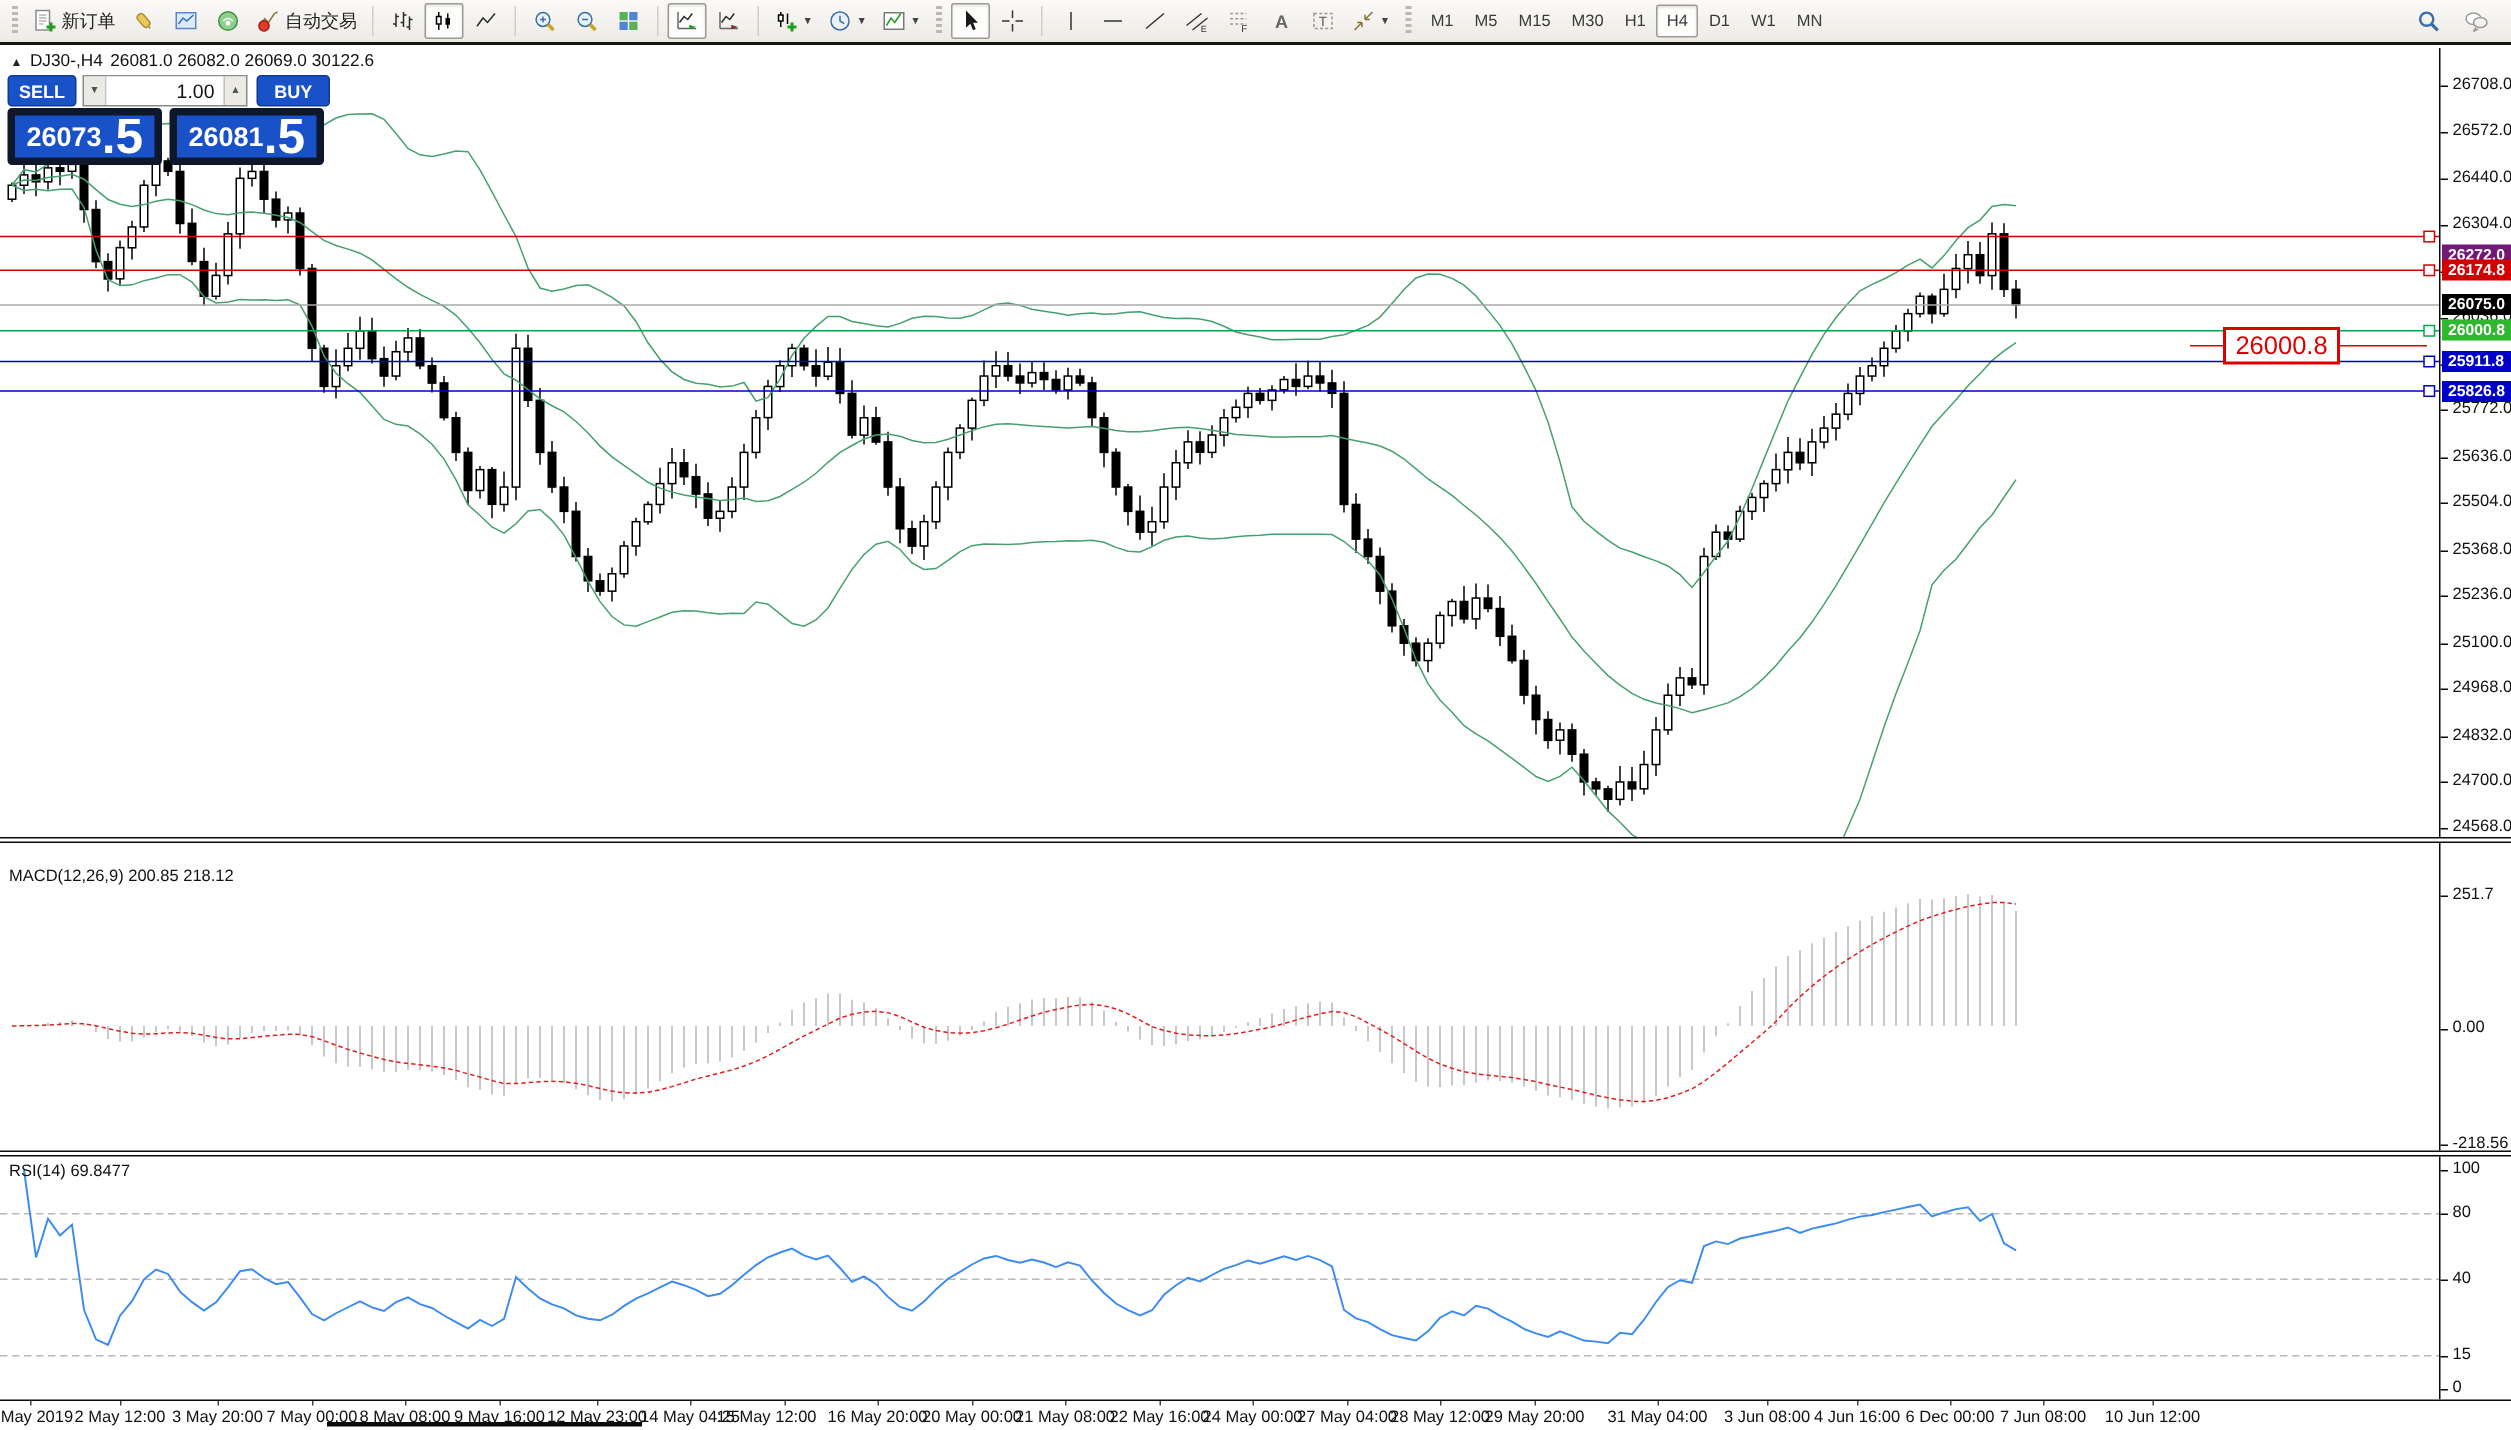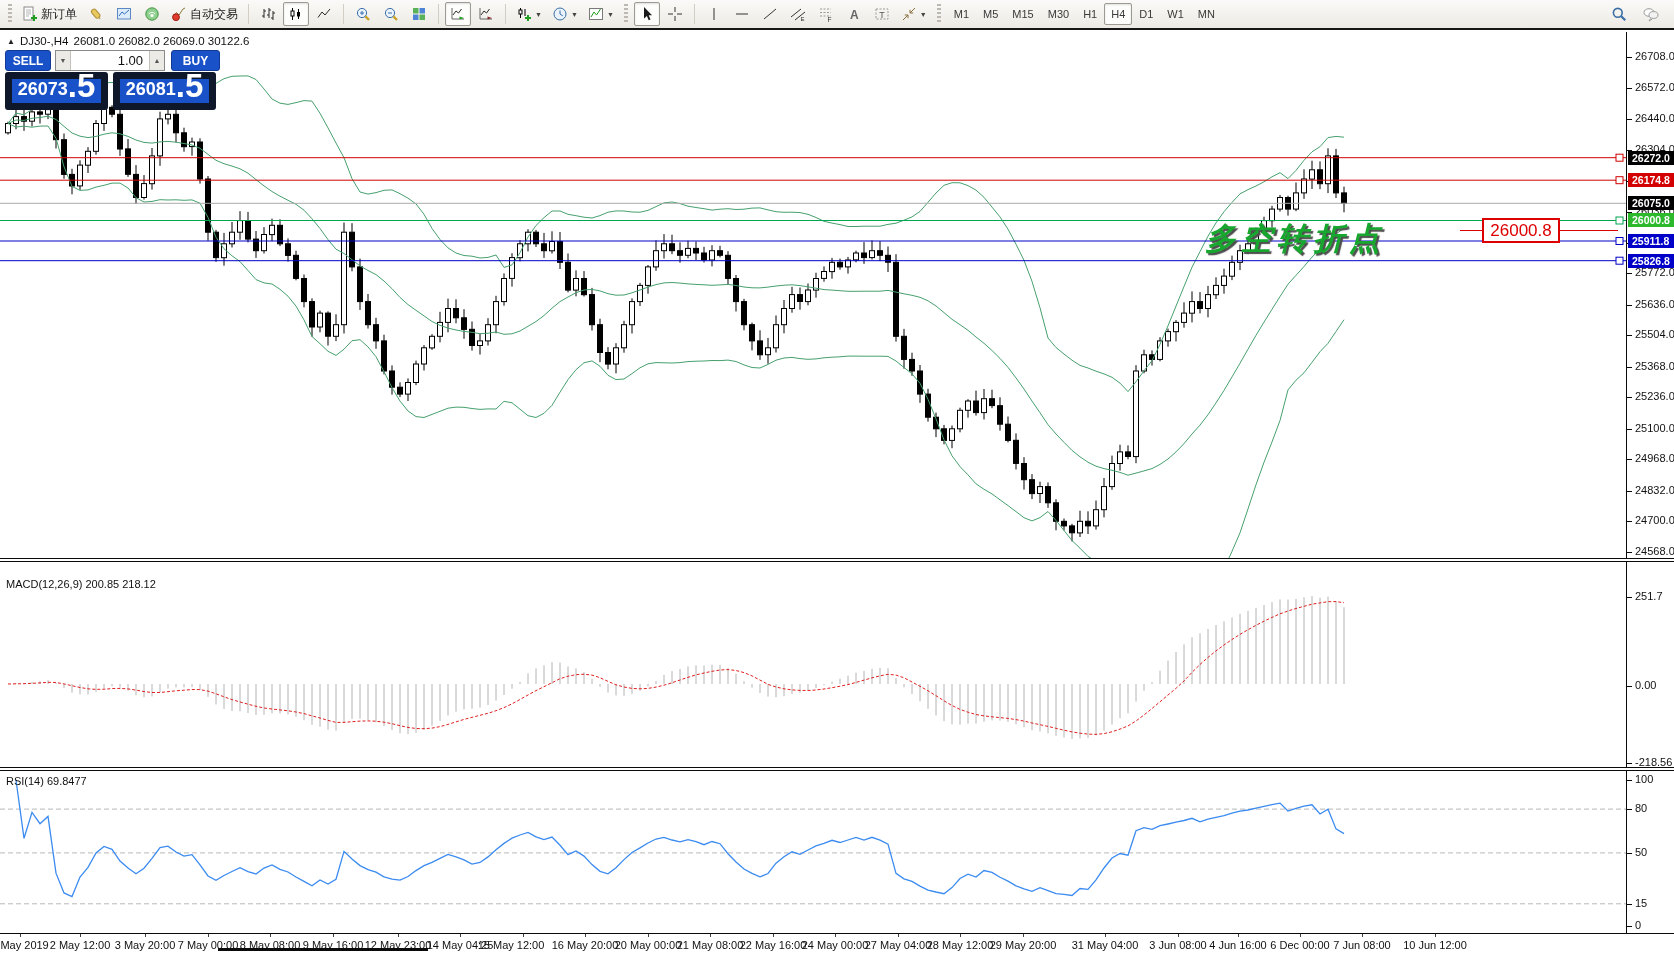--- a/index.html
+++ b/index.html
@@ -42,21 +42,21 @@
   #trade-panel{position:absolute;left:5px;top:20px;width:216px;z-index:9;font-family:"Liberation Sans",sans-serif;}
   .tp-row1{display:flex;align-items:stretch;height:21px;}
   .tp-btn{background:#1952c8;color:#fff;font-size:12px;font-weight:bold;display:flex;align-items:center;justify-content:center;
     border:1px solid #123a92;border-radius:3px;}
   #sell-btn{width:46px;} #buy-btn{width:49px;margin-left:6px;}
   #vol-stepper{display:flex;margin-left:4px;border:1px solid #8a8a8a;background:#fff;width:110px;}
   .step-btn{width:15px;background:#eceae5;border:none;border-right:1px solid #c5c2bb;font-size:7px;color:#555;padding:0;}
   #vol-up{border-right:none;border-left:1px solid #c5c2bb;}
   #vol-input{width:78px;border:none;outline:none;font-size:13px;text-align:right;padding-right:6px;color:#111;}
   .tp-row2{display:flex;margin-top:1px;height:38px;}
-  .tp-price{background:#1952c8;border:7px solid #0f172a;border-radius:3px;color:#fff;display:flex;align-items:flex-end;
+  .tp-price{background:#1952c8;border:5px solid #0f172a;border-radius:3px;color:#fff;display:flex;align-items:center;
     justify-content:center;padding-bottom:1px;}
   #sell-price{width:103px;} #buy-price{width:103px;margin-left:5px;}
   .p-main{font-size:18px;font-weight:bold;line-height:26px;}
   .p-big{font-size:33px;font-weight:bold;line-height:33px;}
   
   #annotation{position:absolute;left:1205px;top:188px;font-size:31px;font-weight:bold;font-style:italic;
     color:#17a62e;letter-spacing:5px;text-shadow:2px 2px 1px #4d4d4d;z-index:8;white-space:nowrap;}
   #callout{position:absolute;left:1482px;top:188px;width:78px;height:25px;border:2px solid #dd0000;background:#fff;
     color:#dd0000;font-size:17px;display:flex;align-items:center;justify-content:center;z-index:9;}
   #callout-line-l{position:absolute;left:1460px;top:200px;width:22px;height:1px;background:#dd0000;z-index:8;}
@@ -840,21 +840,20 @@
         <span class="p-main">26073</span>
           <span class="p-big">.5</span>
       </div>
       <div class="tp-price" id="buy-price">
         <span class="p-main">26081</span>
           <span class="p-big">.5</span>
       </div>
     </div>
   </div>
 
-  <div id="annotation">多空转折点</div>
   <div id="callout-line-l"></div>
   <div id="callout-line-r"></div>
   <div id="callout">26000.8</div>
 
   <div class="indlabel" id="macd-label">MACD(12,26,9) 200.85 218.12</div>
   <div class="indlabel" id="rsi-label">RSI(14) 69.8477</div>
 
   <div id="price-axis">
       <div class="tick" style="top:25px"></div>
       <div class="ticklbl" style="top:18px">26708.0</div>
@@ -884,37 +883,37 @@
       <div class="ticklbl" style="top:390px">25100.0</div>
       <div class="tick" style="top:427px"></div>
       <div class="ticklbl" style="top:420px">24968.0</div>
       <div class="tick" style="top:459px"></div>
       <div class="ticklbl" style="top:452px">24832.0</div>
       <div class="tick" style="top:489px"></div>
       <div class="ticklbl" style="top:482px">24700.0</div>
       <div class="tick" style="top:520px"></div>
       <div class="ticklbl" style="top:513px">24568.0</div>
       <div class="pxlabel" style="top:164px;background:#000000">26075.0</div>
-      <div class="pxlabel" style="top:119px;background:#000000">26272.0</div>
+      <div class="pxlabel" style="top:131px;background:#701a75">26272.0</div>
       <div class="pxlabel" style="top:141px;background:#d20000">26174.8</div>
       <div class="pxlabel" style="top:181px;background:#2db82d">26000.8</div>
       <div class="pxlabel" style="top:202px;background:#0000c8">25911.8</div>
       <div class="pxlabel" style="top:222px;background:#0000c8">25826.8</div>
       <div class="tick" style="top:565px"></div>
       <div class="ticklbl" style="top:558px">251.7</div>
       <div class="tick" style="top:654px"></div>
       <div class="ticklbl" style="top:647px">0.00</div>
       <div class="tick" style="top:731px"></div>
       <div class="ticklbl" style="top:724px">-218.56</div>
       <div class="tick" style="top:748px"></div>
       <div class="ticklbl" style="top:741px">100</div>
       <div class="tick" style="top:777px"></div>
       <div class="ticklbl" style="top:770px">80</div>
       <div class="tick" style="top:821px"></div>
-      <div class="ticklbl" style="top:814px">50</div>
+      <div class="ticklbl" style="top:814px">40</div>
       <div class="tick" style="top:872px"></div>
       <div class="ticklbl" style="top:865px">15</div>
       <div class="tick" style="top:894px"></div>
       <div class="ticklbl" style="top:887px">0</div>
     </div>
   <div id="time-axis">
       <div class="ttick" style="left:20px"></div>
       <div class="tlabel" style="left:20px">1 May 2019</div>
       <div class="ttick" style="left:80px"></div>
       <div class="tlabel" style="left:80px">2 May 12:00</div>

